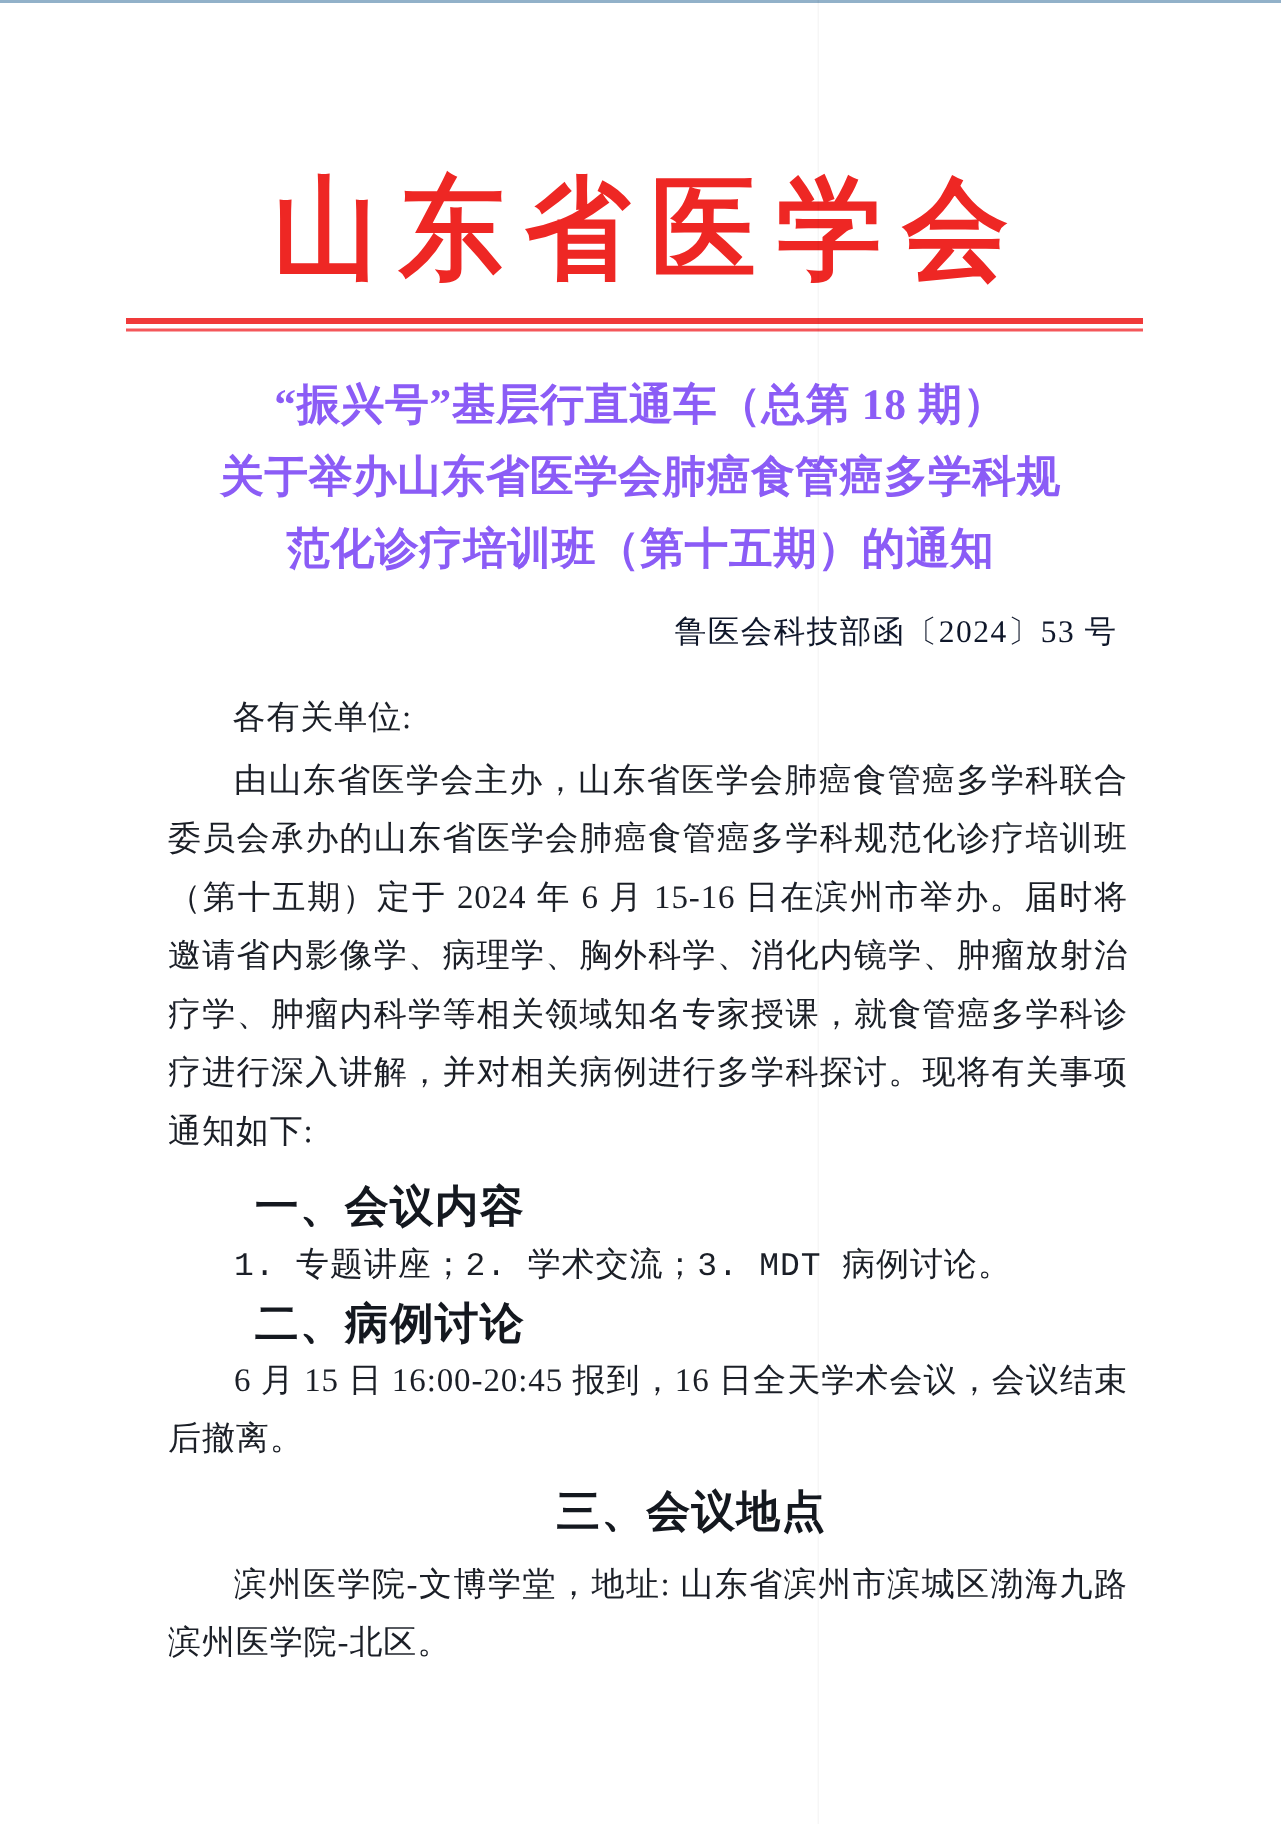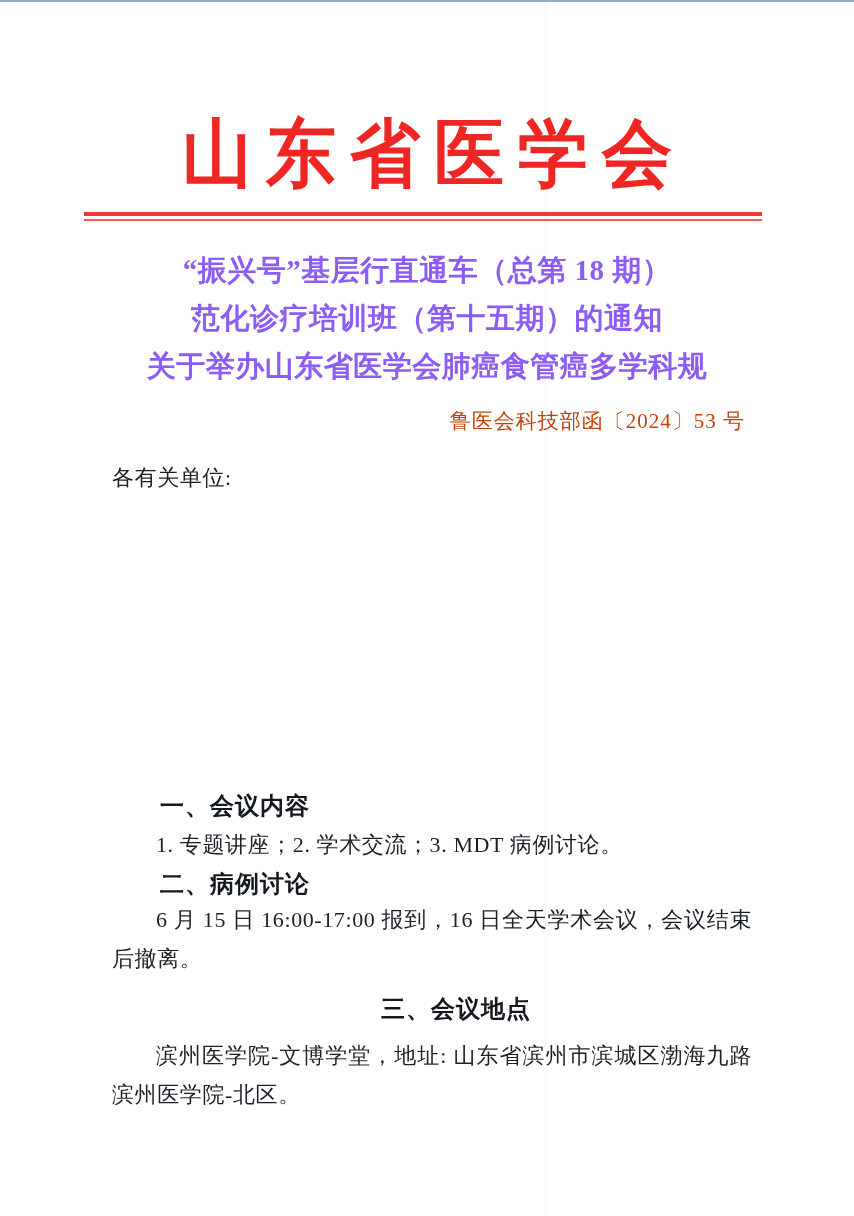--- a/index.html
+++ b/index.html
@@ -102,52 +102,52 @@
     white-space: nowrap;
   }
 
   
   .doc-number {
     position: absolute;
     top: 406px;
     left: 77px;
     width: 668px;
     text-align: right;
-    color: #c2410c;
+    color: #0f172a;
     font-size: 21px;
     line-height: 30px;
     letter-spacing: 1px;
   }
 
   
   .body-block {
     position: absolute;
     left: 112px;
     width: 640px;
     color: #1b1f27;
     font-size: 22px;
     line-height: 39px;
     letter-spacing: 0.6px;
     text-align: justify;
     text-justify: inter-ideograph;
   }
-  .body-block.salutation { top: 458px; }
+  .body-block.salutation { top: 458px; margin-left: 43px; }
   .body-block.intro      { top: 500px; text-indent: 2em; }
-  .body-block.item-1     { top: 825px; text-indent: 2em; }
+  .body-block.item-1     { top: 825px; text-indent: 2em; font-family: Liberation Mono, monospace; }
   .body-block.item-2     { top: 900px; text-indent: 2em; }
   .body-block.item-3     { top: 1036px; text-indent: 2em; }
 
   .section-heading {
     position: absolute;
     left: 112px;
     width: 640px;
     color: #14181f;
     font-family: "Liberation Sans", "DejaVu Sans", sans-serif;
     font-weight: bold;
-    font-size: 24px;
+    font-size: 29px;
     line-height: 39px;
     letter-spacing: 1px;
     text-indent: 2em;
   }
   .section-heading.h-1 { top: 786px; }
   .section-heading.h-2 { top: 864px; }
   .section-heading.h-3 { top: 989px; text-align: center; }
 </style>
 </head>
 <body>
@@ -161,33 +161,34 @@
   </div>
 
   <div class="header-rule">
     <div class="rule-thick"></div>
     <div class="rule-gap"></div>
     <div class="rule-thin"></div>
   </div>
 
   <div class="doc-title">
     <span class="title-line">“振兴号”基层行直通车（总第 18 期）</span>
+    <span class="title-line">关于举办山东省医学会肺癌食管癌多学科规</span>
     <span class="title-line">范化诊疗培训班（第十五期）的通知</span>
-    <span class="title-line">关于举办山东省医学会肺癌食管癌多学科规</span>
   </div>
 
   <div class="doc-number">鲁医会科技部函〔2024〕53 号</div>
 
   <div class="body-block salutation">各有关单位:</div>
 
+  <div class="body-block intro">由山东省医学会主办，山东省医学会肺癌食管癌多学科联合委员会承办的山东省医学会肺癌食管癌多学科规范化诊疗培训班（第十五期）定于 2024 年 6 月 15-16 日在滨州市举办。届时将邀请省内影像学、病理学、胸外科学、消化内镜学、肿瘤放射治疗学、肿瘤内科学等相关领域知名专家授课，就食管癌多学科诊疗进行深入讲解，并对相关病例进行多学科探讨。现将有关事项通知如下:</div>
 
   <div class="section-heading h-1">一、会议内容</div>
   <div class="body-block item-1">1. 专题讲座；2. 学术交流；3. MDT 病例讨论。</div>
 
   <div class="section-heading h-2">二、病例讨论</div>
-  <div class="body-block item-2">6 月 15 日 16:00-17:00 报到，16 日全天学术会议，会议结束后撤离。</div>
+  <div class="body-block item-2">6 月 15 日 16:00-20:45 报到，16 日全天学术会议，会议结束后撤离。</div>
 
   <div class="section-heading h-3">三、会议地点</div>
   <div class="body-block item-3">滨州医学院-文博学堂，地址: 山东省滨州市滨城区渤海九路滨州医学院-北区。</div>
 
 </div>
 
 <div class="scan-seam"></div>
 
 </body></html>

